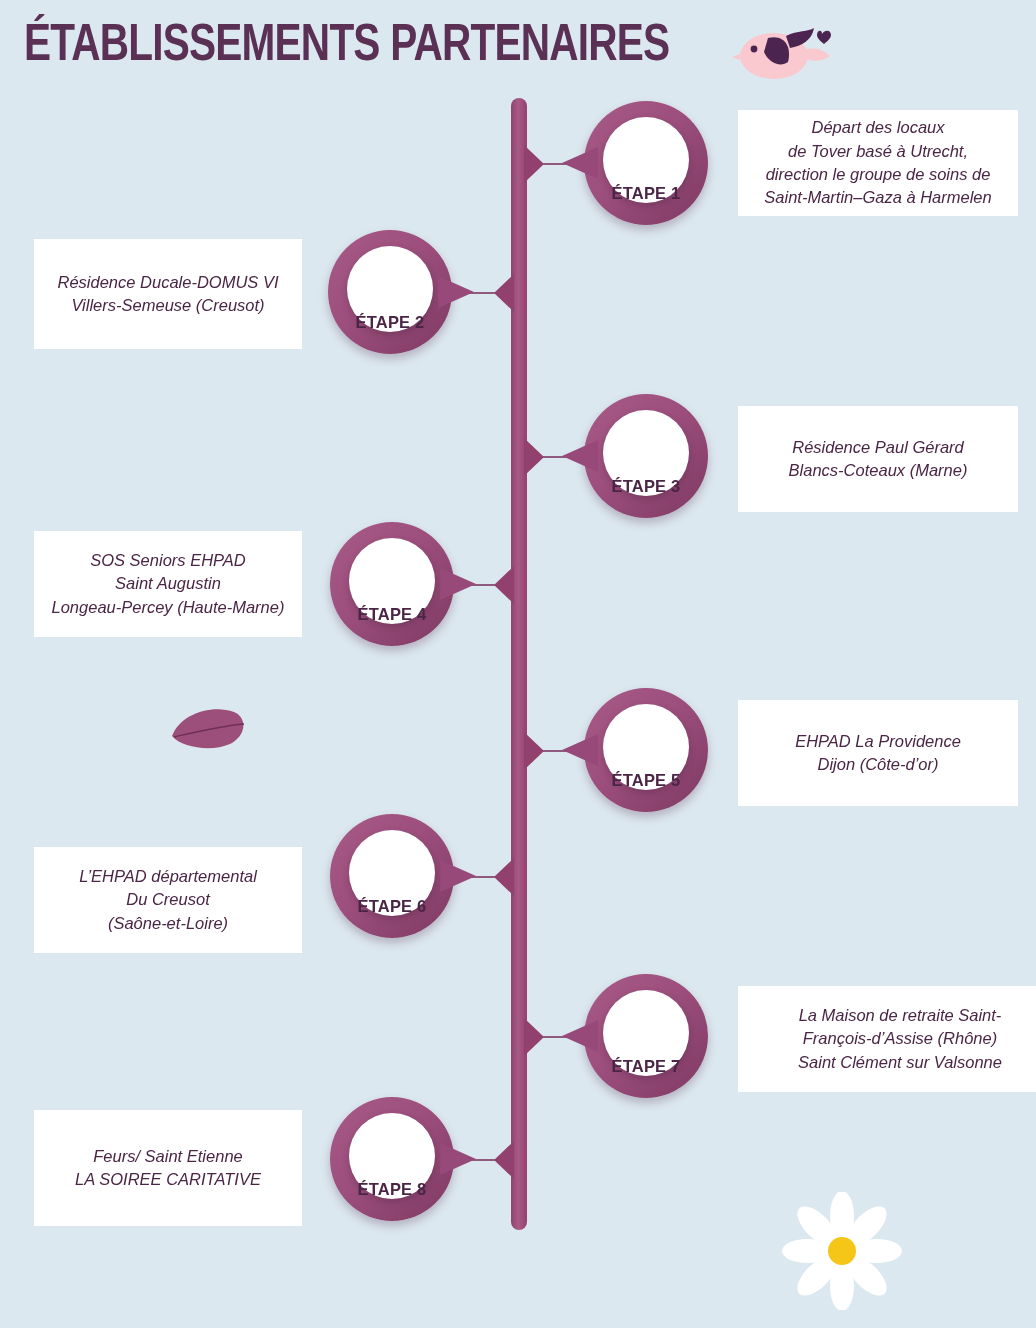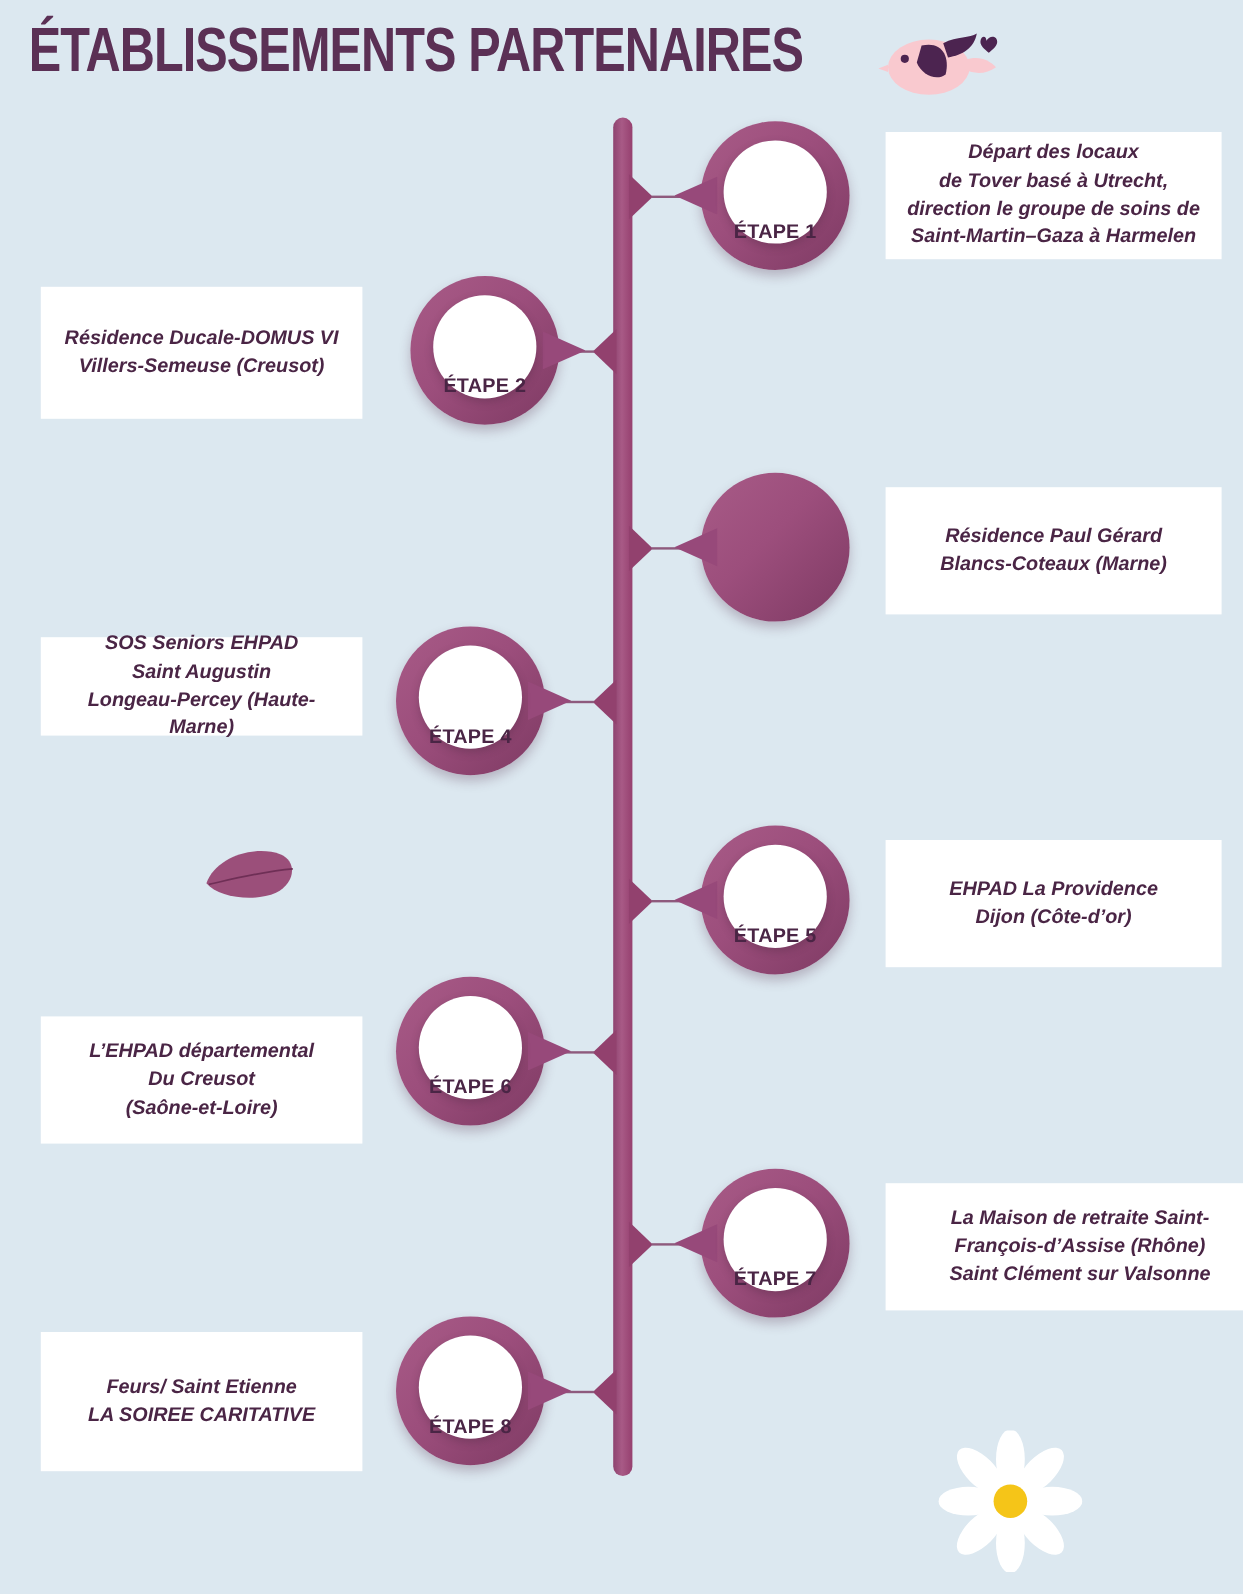--- a/index.html
+++ b/index.html
@@ -90,21 +90,20 @@
     letter-spacing:.2px;
     white-space:nowrap;
   }
   
   .card{
     position:absolute;
     background:#ffffff;
     display:flex;align-items:center;justify-content:center;
     padding:8px 14px;
     box-sizing:border-box;
-    font-weight:bold;
   }
   .card p{
     margin:0;
     font-family:"Liberation Sans", sans-serif;
     font-style:italic;
     font-size:16.5px;
     line-height:1.42;
     color:#4a2545;
     text-align:center;
     white-space:pre-line;
@@ -169,31 +168,34 @@
 <div class="connector" style="left:461px;top:1159px;width:34px;"></div>
 
 <div class="badge right-side" style="left:584px;top:101px">
   <div class="disc"></div>
   <div class="tail"></div>
   <div class="inner">
     <span>ÉTAPE 1</span>
   </div>
 </div>
 
-<div class="badge left-side" style="left:342px;top:230px">
+<div class="badge left-side" style="left:328px;top:230px">
   <div class="disc"></div>
   <div class="tail"></div>
   <div class="inner">
     <span>ÉTAPE 2</span>
   </div>
 </div>
 
 <div class="badge right-side" style="left:584px;top:394px">
   <div class="disc"></div>
   <div class="tail"></div>
+  <div class="inner">
+    <span>ÉTAPE 3</span>
+  </div>
 </div>
 
 <div class="badge left-side" style="left:330px;top:522px">
   <div class="disc"></div>
   <div class="tail"></div>
   <div class="inner">
     <span>ÉTAPE 4</span>
   </div>
 </div>
 
@@ -239,21 +241,21 @@
 <div class="card" style="left:34px;top:239px;width:268px;height:110px">
   <p>Résidence Ducale-DOMUS VI
 Villers-Semeuse (Creusot)</p>
 </div>
 
 <div class="card" style="left:738px;top:406px;width:280px;height:106px">
   <p>Résidence Paul Gérard
 Blancs-Coteaux (Marne)</p>
 </div>
 
-<div class="card" style="left:34px;top:531px;width:268px;height:82px">
+<div class="card" style="left:34px;top:531px;width:268px;height:106px">
   <p>SOS Seniors EHPAD
 Saint Augustin
 Longeau-Percey (Haute-Marne)</p>
 </div>
 
 <div class="card" style="left:738px;top:700px;width:280px;height:106px">
   <p>EHPAD La Providence
 Dijon (Côte-d’or)</p>
 </div>
 

